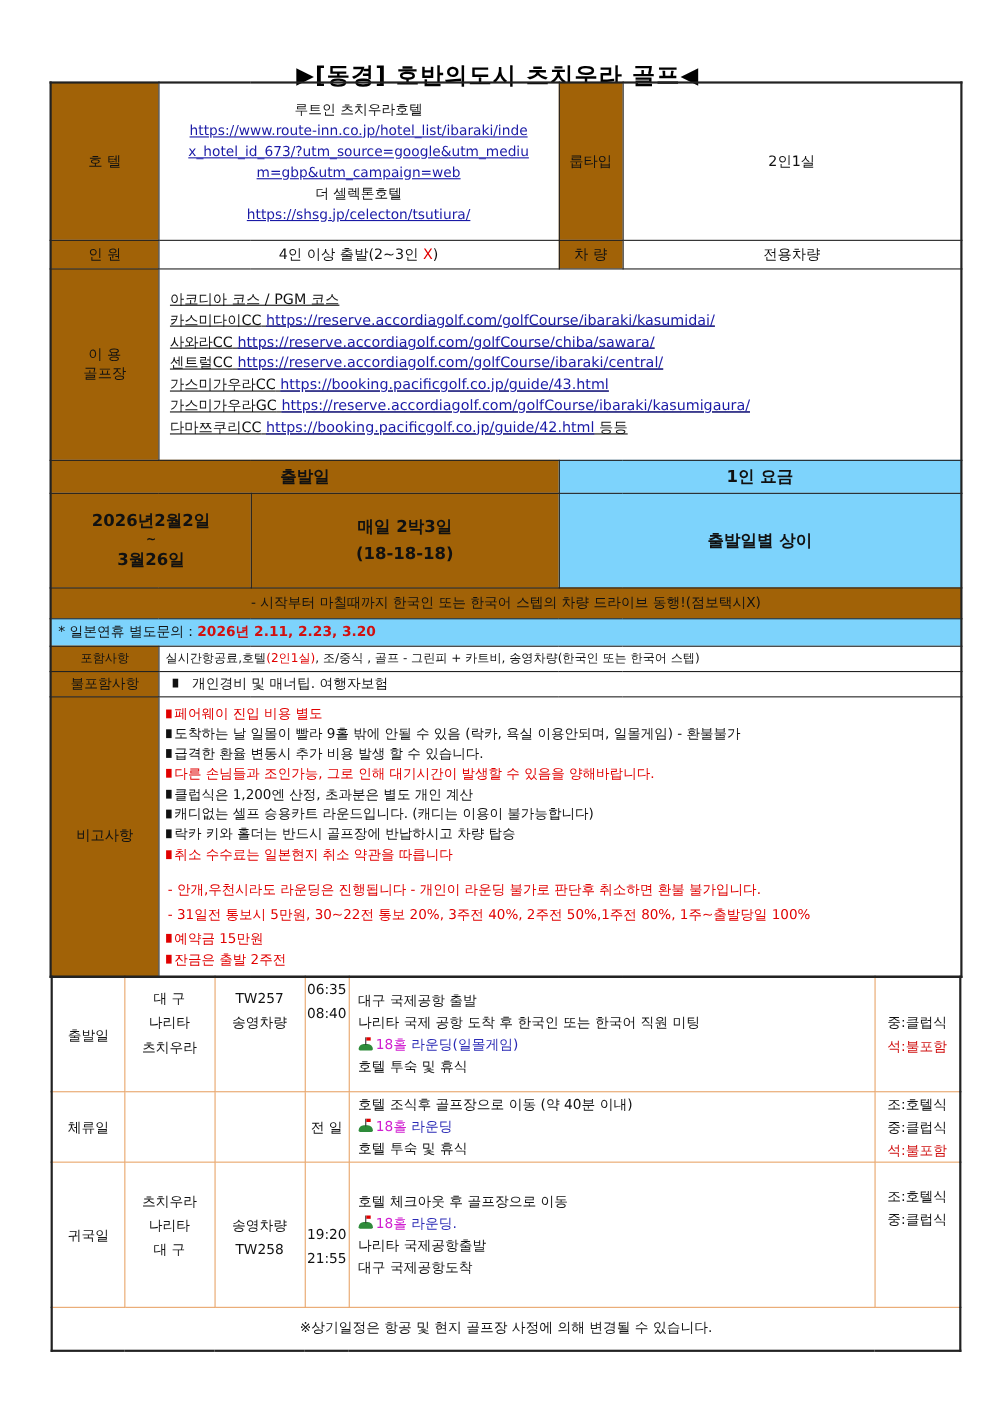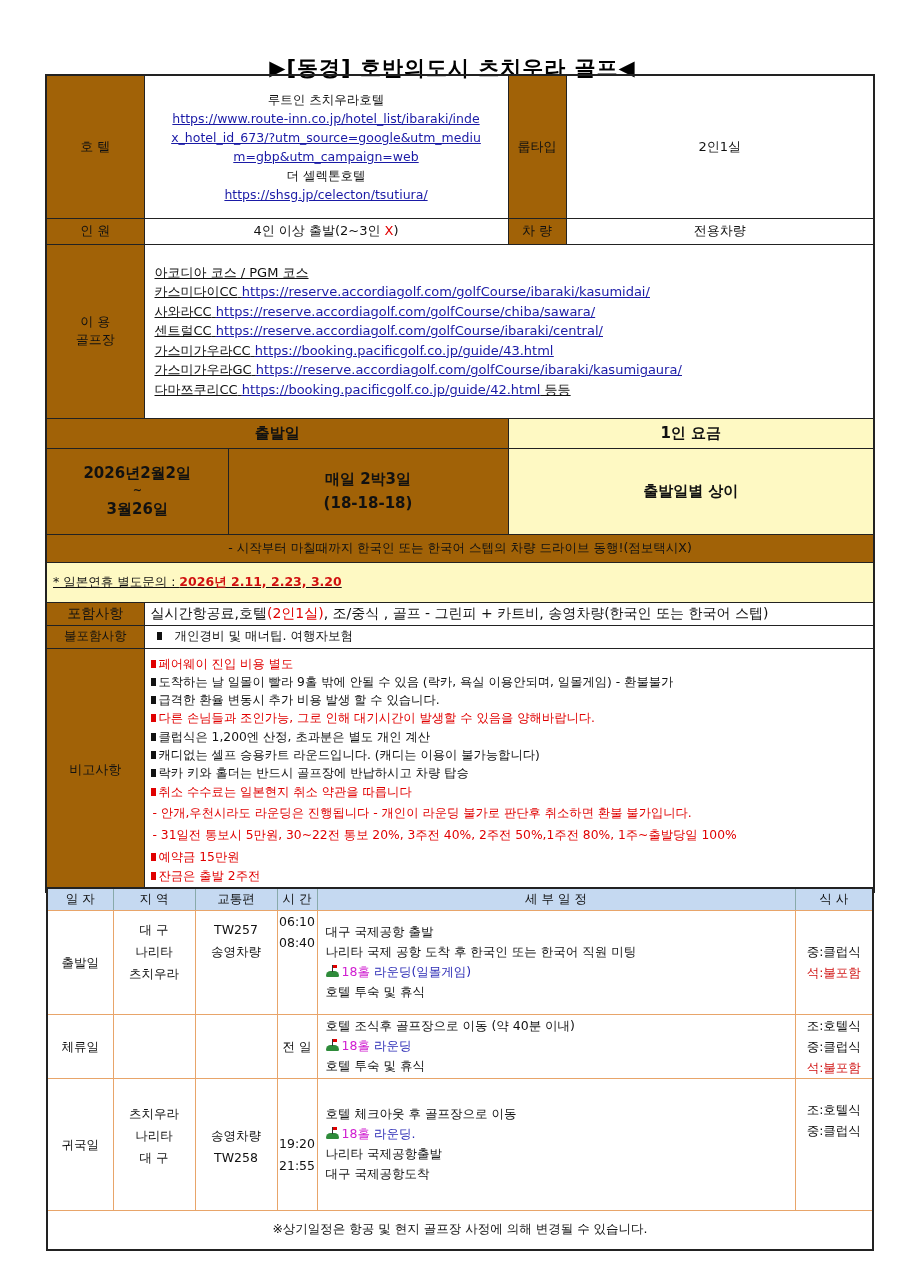--- a/index.html
+++ b/index.html
@@ -19,21 +19,21 @@
     position: absolute; left: 45px; top: 74px; width: 828px;
     border: 2px solid #222;
     font-size: 13px;
   }
   .info td { border: 1px solid #222; }
   .lbl { background: #a16207; text-align: center; }
   .ctr { text-align: center; }
   .link { color: #1a1aa6; text-decoration: underline; }
   .hotel-cell { text-align: center; line-height: 19px; font-size: 12.5px; padding: 2px 2px; }
   .golf-cell { padding: 4px 10px; line-height: 19.5px; font-size: 13px; text-decoration: underline; }
-  .yellow { background: #fef9c3; }
+  .yellow { background: #7dd3fc; }
   .bold { font-weight: bold; }
   .red { color: #e00000; }
   .dred { color: #d01010; }
   .notes { padding: 6px 6px; line-height: 18.3px; font-size: 12.3px; }
   .notes .sq { display: inline-block; width: 5px; height: 8px; background: #111; margin-right: 3px; vertical-align: 0px; }
   .notes .sq.r { background: #e00000; }
   .notes .indent { padding-left: 2px; }
 
   
   .itin {
@@ -110,83 +110,75 @@
         </td>
     <td class="lbl" style="line-height:24px">
           <div>매일  2박3일</div>
           <div>(18-18-18)</div>
         </td>
     <td class="yellow ctr" colspan="2">출발일별  상이</td>
   </tr>
   <tr style="height:28px; font-size:12.5px;">
     <td class="lbl" colspan="5">- 시작부터 마칠때까지 한국인 또는 한국어 스텝의 차량 드라이브 동행!(점보택시X)</td>
   </tr>
-  <tr style="height:40px; font-size:12.5px;text-decoration:underline;">
+  <tr style="height:25px; font-size:12.5px;">
     <td class="yellow" colspan="5" style="padding-left:6px"><span>* 일본연휴  별도문의 : </span><span class="dred bold">2026년 2.11,  2.23,  3.20</span></td>
   </tr>
-  <tr style="height:23px; font-size:14px;">
+  <tr style="height:23px; font-size:11px;">
     <td class="lbl">포함사항</td>
     <td colspan="4" style="padding-left:6px"><span>실시간항공료,호텔</span><span class="red">(2인1실)</span><span>, 조/중식 , 골프 - 그린피 + 카트비, 송영차량(한국인 또는 한국어 스텝)</span></td>
   </tr>
   <tr style="height:23px; font-size:12.5px;">
     <td class="lbl">불포함사항</td>
     <td colspan="4" style="padding-left:6px"><span class="notes"><span class="sq"></span></span> <span>개인경비 및 매너팁. 여행자보험</span></td>
   </tr>
   <tr style="height:240px;">
     <td class="lbl" style="font-size:13px">비고사항</td>
     <td colspan="4" class="notes">
       <div class="red"><span class="sq r"></span><span>페어웨이 진입 비용 별도</span></div>
       <div><span class="sq"></span><span>도착하는 날 일몰이 빨라 9홀 밖에 안될 수 있음 (락카, 욕실 이용안되며, 일몰게임) - 환불불가</span></div>
       <div><span class="sq"></span><span>급격한 환율 변동시 추가 비용 발생 할 수 있습니다.</span></div>
       <div class="red"><span class="sq r"></span><span>다른 손님들과 조인가능, 그로 인해 대기시간이 발생할 수 있음을 양해바랍니다.</span></div>
       <div><span class="sq"></span><span>클럽식은 1,200엔 산정, 초과분은 별도 개인 계산</span></div>
       <div><span class="sq"></span><span>캐디없는 셀프 승용카트 라운드입니다. (캐디는 이용이 불가능합니다)</span></div>
       <div><span class="sq"></span><span>락카 키와 홀더는 반드시 골프장에 반납하시고 차량 탑승</span></div>
       <div class="red"><span class="sq r"></span><span>취소 수수료는 일본현지 취소 약관을 따릅니다</span></div>
-      <div class="red indent" style="margin-top:3px"><span> - 안개,우천시라도 라운딩은 진행됩니다  - 개인이 라운딩 불가로 판단후 취소하면 환불 불가입니다.</span></div>
+      <div class="red indent" style="margin-top:14px"><span> - 안개,우천시라도 라운딩은 진행됩니다  - 개인이 라운딩 불가로 판단후 취소하면 환불 불가입니다.</span></div>
       <div class="red indent" style="margin-top:4px"><span> - 31일전 통보시 5만원, 30~22전 통보 20%, 3주전 40%, 2주전 50%,1주전 80%, 1주~출발당일 100%</span></div>
       <div class="red" style="margin-top:4px"><span class="sq r"></span><span>예약금 15만원</span></div>
       <div class="red"><span class="sq r"></span><span>잔금은 출발 2주전</span></div>
     </td>
   </tr>
 </tbody>
   </table>
 
 <table class="itin">
   <colgroup>
     <col style="width:66px">
       <col style="width:82px">
       <col style="width:82px">
       <col style="width:40px">
       <col style="width:478px">
       <col style="width:78px">
   </colgroup>
   <tbody>
-      <tr class="hdr">
-    <td>일 자</td>
-    <td>지 역</td>
-    <td>교통편</td>
-    <td>시 간</td>
-    <td>세   부   일   정</td>
-    <td>식 사</td>
-  </tr>
 
   <tr style="height:104px">
     <td class="cc">출발일</td>
     <td class="cc" style="vertical-align:top;padding-top:8px;line-height:22px">
           <div>대 구</div>
           <div>나리타</div>
           <div>츠치우라</div>
         </td>
     <td class="cc" style="vertical-align:top;padding-top:8px;line-height:22px">
           <div>TW257</div>
           <div>송영차량</div>
         </td>
     <td class="cc" style="vertical-align:top;padding-top:0">
-          <div>06:10</div>
+          <div>06:35</div>
           <div>08:40</div>
         </td>
     <td class="det">
       <div>대구 국제공항 출발</div>
       <div>나리타 국제 공항 도착 후 한국인 또는 한국어 직원 미팅</div>
       <div><span class="golf-icon"><span class="g"></span><span class="p"></span><span class="f"></span></span><span class="mag">18홀</span><span class="blu"> 라운딩(일몰게임)</span></div>
       <div>호텔 투숙 및 휴식</div>
     </td>
     <td class="cc">
           <div>중:클럽식</div>

